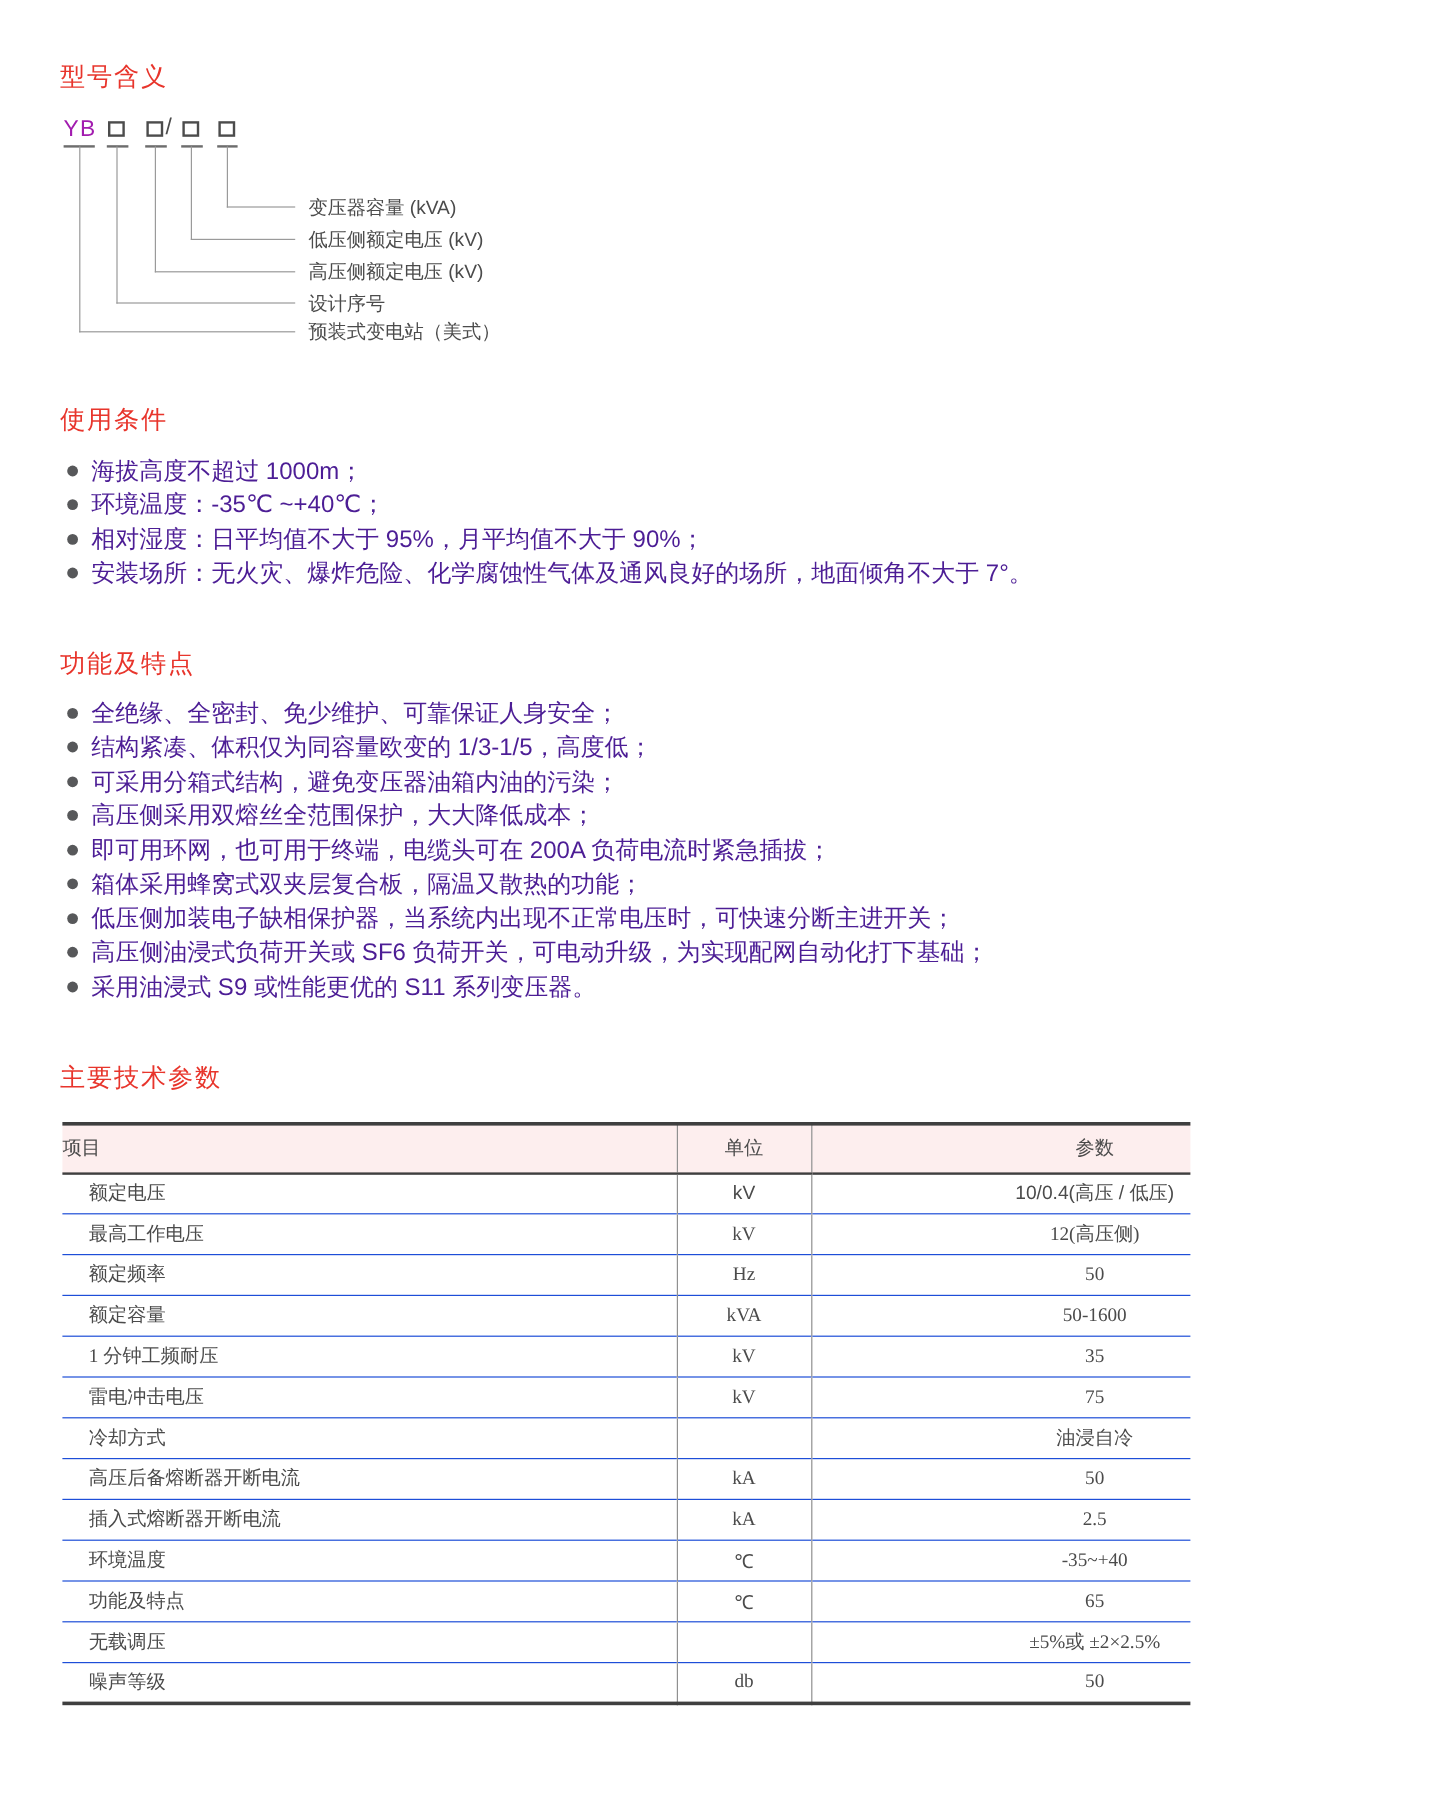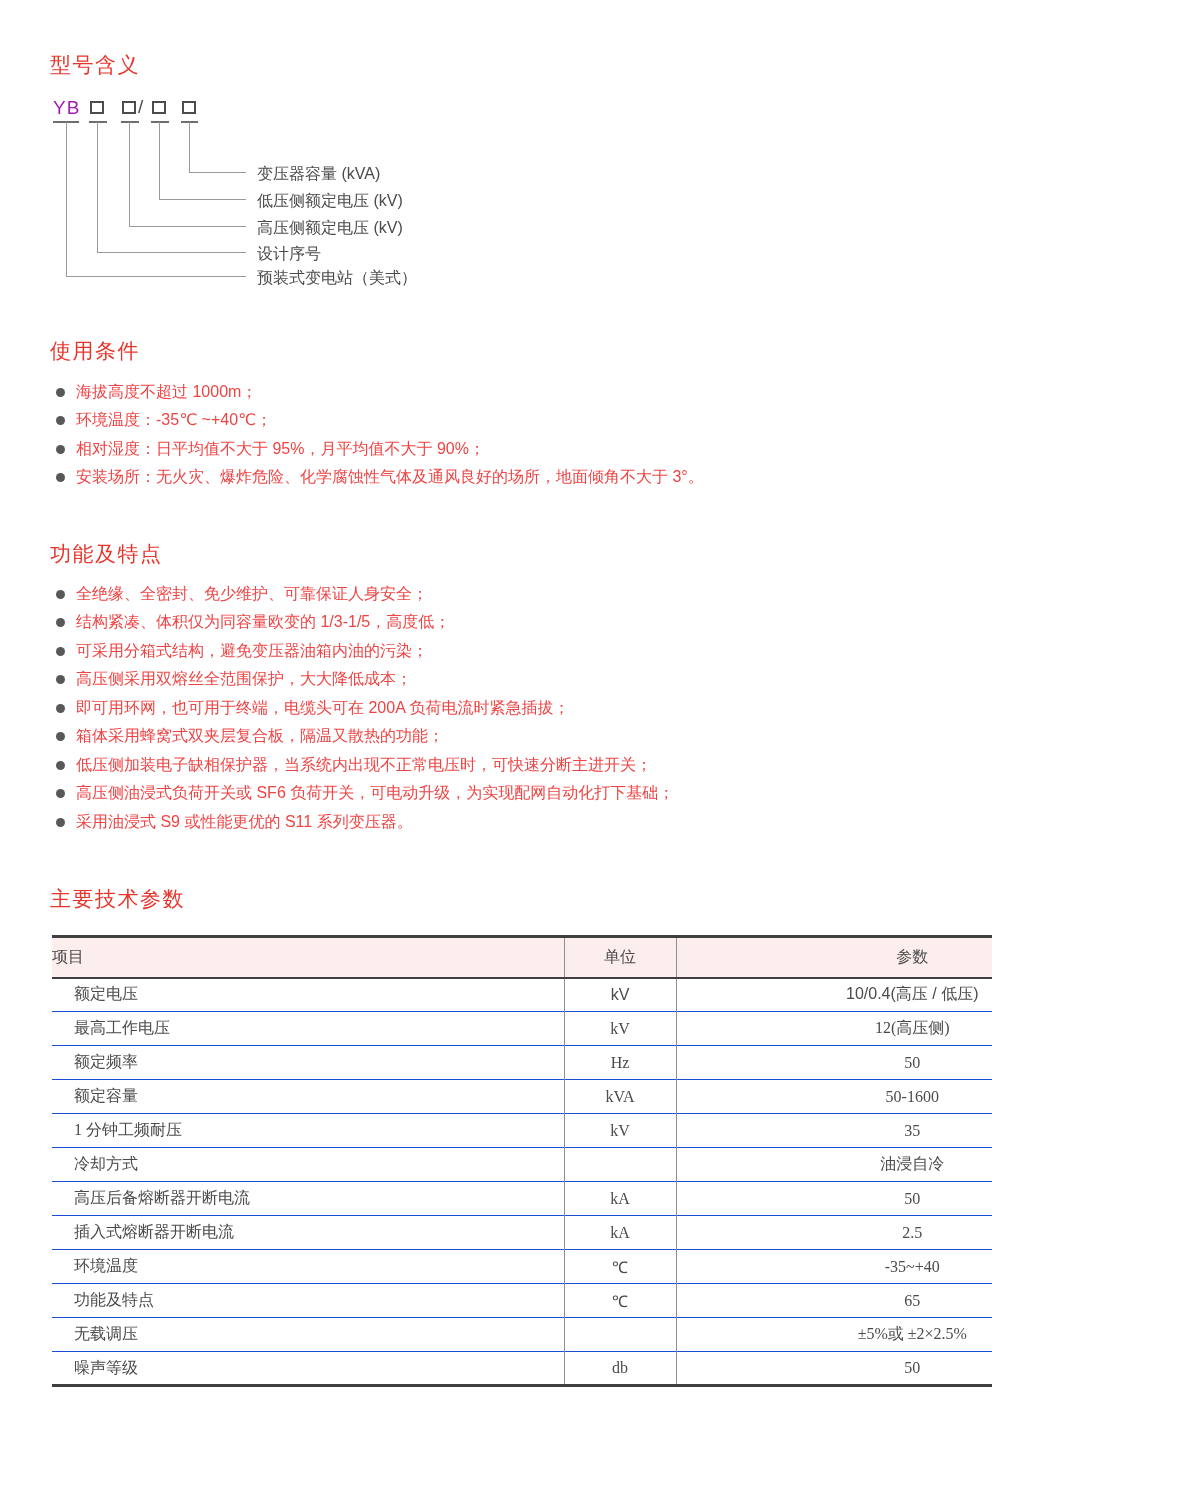--- a/index.html
+++ b/index.html
@@ -59,21 +59,21 @@
 
   
   .blist { position:absolute; left:56px; right:50px; list-style:none; }
   #usage-list    { top:378px; }
   #features-list { top:580px; }
   .blist li { height:28.5px; display:flex; align-items:center; }
   .dot {
     flex:none; width:9px; height:9px; border-radius:50%;
     background:#57585a; margin-right:11px;
   }
-  .btext { font-size:16px; color:#ef4444; white-space:nowrap; }
+  .btext { font-size:20px; color:#4c1d95; white-space:nowrap; }
 
   
   .params-table {
     position:absolute; top:935px; left:52px; width:1096px;
     border-collapse:collapse; table-layout:fixed;
     border-top:3px solid #3f3f3f; border-bottom:3px solid #3f3f3f;
     font-size:16px; color:#4b4b4b;
   }
   .params-table thead tr { height:41px; background:#fdeeee; }
   .params-table th {
@@ -133,21 +133,21 @@
     <li>
         <span class="dot"></span>
         <span class="btext">环境温度：-35℃ ~+40℃；</span>
       </li>
     <li>
         <span class="dot"></span>
         <span class="btext">相对湿度：日平均值不大于 95%，月平均值不大于 90%；</span>
       </li>
     <li>
         <span class="dot"></span>
-        <span class="btext">安装场所：无火灾、爆炸危险、化学腐蚀性气体及通风良好的场所，地面倾角不大于 3°。</span>
+        <span class="btext">安装场所：无火灾、爆炸危险、化学腐蚀性气体及通风良好的场所，地面倾角不大于 7°。</span>
       </li>
   </ul>
 
   <h2 class="sec-title" id="title-features">功能及特点</h2>
   <ul class="blist" id="features-list">
     <li>
         <span class="dot"></span>
         <span class="btext">全绝缘、全密封、免少维护、可靠保证人身安全；</span>
       </li>
     <li>
@@ -219,20 +219,25 @@
           <td>额定容量</td>
           <td>kVA</td>
           <td>50-1600</td>
         </tr>
       <tr>
           <td>1 分钟工频耐压</td>
           <td>kV</td>
           <td>35</td>
         </tr>
       <tr>
+          <td>雷电冲击电压</td>
+          <td>kV</td>
+          <td>75</td>
+        </tr>
+      <tr>
           <td>冷却方式</td>
           <td></td>
           <td>油浸自冷</td>
         </tr>
       <tr>
           <td>高压后备熔断器开断电流</td>
           <td>kA</td>
           <td>50</td>
         </tr>
       <tr>

